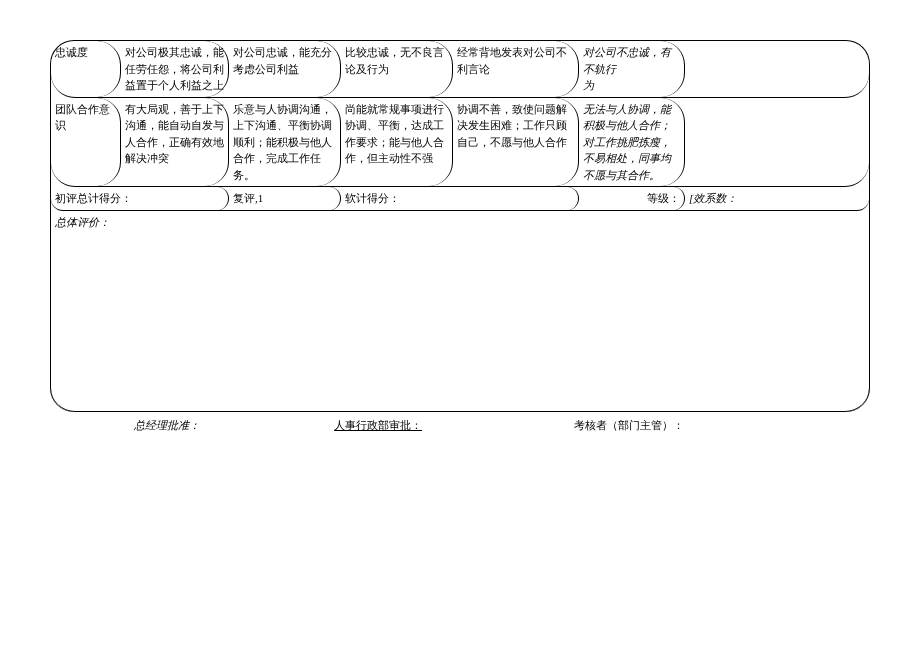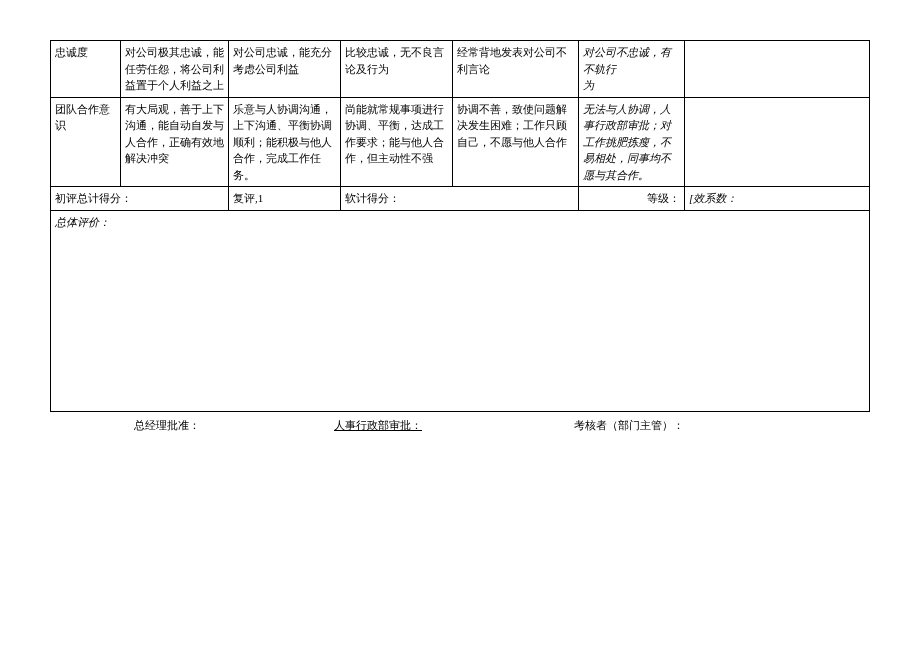--- a/index.html
+++ b/index.html
@@ -1,35 +1,35 @@
 <!DOCTYPE html>
 <html><head>
   <meta charset="utf-8">
   <style>
-    * { box-sizing: border-box; margin: 0; padding: 0; }
+    * { box-sizing: border-box; margin: 0; padding: 0; border-radius: 24px; }
     body { background: #fff; font-family: "SimSun", "Songti SC", serif; font-size: 11px; color: #000; padding: 40px 50px; width: 920px; }
     .outer { border: 1px solid #000; width: 820px; border-bottom: none; }
     .row { display: flex; border-bottom: 1px solid #000; }
     .cell { border-right: 1px solid #000; padding: 3px 4px; line-height: 1.5; }
     .cell:last-child { border-right: none; font-style: italic; }
     .c0 { width: 70px; flex: 0 0 70px; }
     .c1 { width: 108px; flex: 0 0 108px; }
     .c2 { width: 112px; flex: 0 0 112px; }
     .c3 { width: 112px; flex: 0 0 112px; }
     .c4 { width: 126px; flex: 0 0 126px; }
     .c5 { width: 106px; flex: 0 0 106px; font-style: italic; }
     .c6 { flex: 1; }
     .sumrow .s0 { width: 178px; flex: 0 0 178px; }
     .sumrow .s1 { width: 112px; flex: 0 0 112px; }
     .sumrow .s2 { width: 238px; flex: 0 0 238px; }
     .sumrow .s3 { width: 106px; flex: 0 0 106px; text-align: right; }
     .sumrow .s4 { flex: 1; }
     .eval { min-height: 200px; }
     .signoff { display: flex; width: 820px; margin-top: 6px; padding: 0 4px; }
-    .sg1 { flex: 0 0 250px; padding-left: 80px; }
+    .sg1 { flex: 0 0 250px; padding-left: 80px; font-style: italic; }
     .sg2 { flex: 0 0 240px; padding-left: 30px; text-decoration: underline; }
     .sg3 { flex: 1; padding-left: 30px; }
   </style>
 </head>
 <body>
 
 <div class="outer">
 
   <div class="row">
     <div class="cell c0">忠诚度</div>
@@ -41,21 +41,21 @@
 为</div>
     <div class="cell c6"></div>
   </div>
 
   <div class="row">
     <div class="cell c0">团队合作意识</div>
     <div class="cell c1">有大局观，善于上下沟通，能自动自发与人合作，正确有效地解决冲突</div>
     <div class="cell c2">乐意与人协调沟通，上下沟通、平衡协调顺利；能积极与他人合作，完成工作任务。</div>
     <div class="cell c3">尚能就常规事项进行协调、平衡，达成工作要求；能与他人合作，但主动性不强</div>
     <div class="cell c4">协调不善，致使问题解决发生困难；工作只顾自己，不愿与他人合作</div>
-    <div class="cell c5">无法与人协调，人事行政部审批；对工作挑肥拣瘦，不易相处，同事均不愿与其合作。</div>
+    <div class="cell c5">无法与人协调，能积极与他人合作；对工作挑肥拣瘦，不易相处，同事均不愿与其合作。</div>
     <div class="cell c6"></div>
   </div>
 
   <div class="row sumrow">
     <div class="cell s0">初评总计得分：</div>
     <div class="cell s1">复评,1</div>
     <div class="cell s2">软计得分：</div>
     <div class="cell s3">等级：</div>
     <div class="cell s4">[效系数：</div>
   </div>

